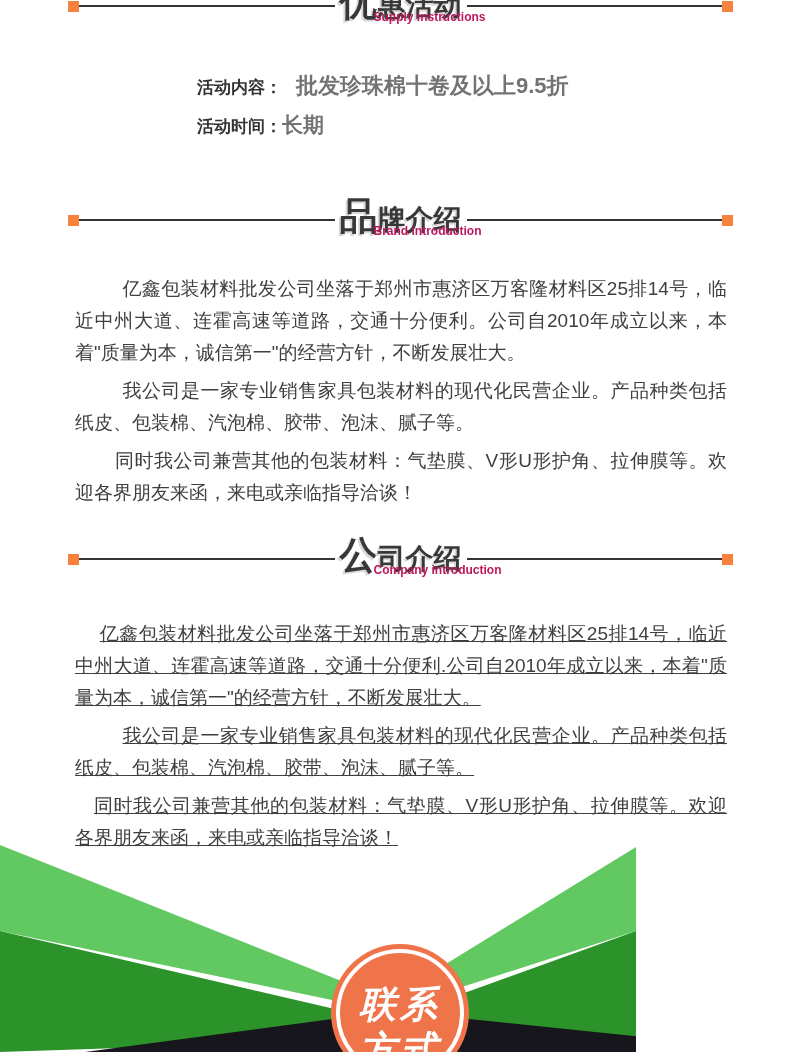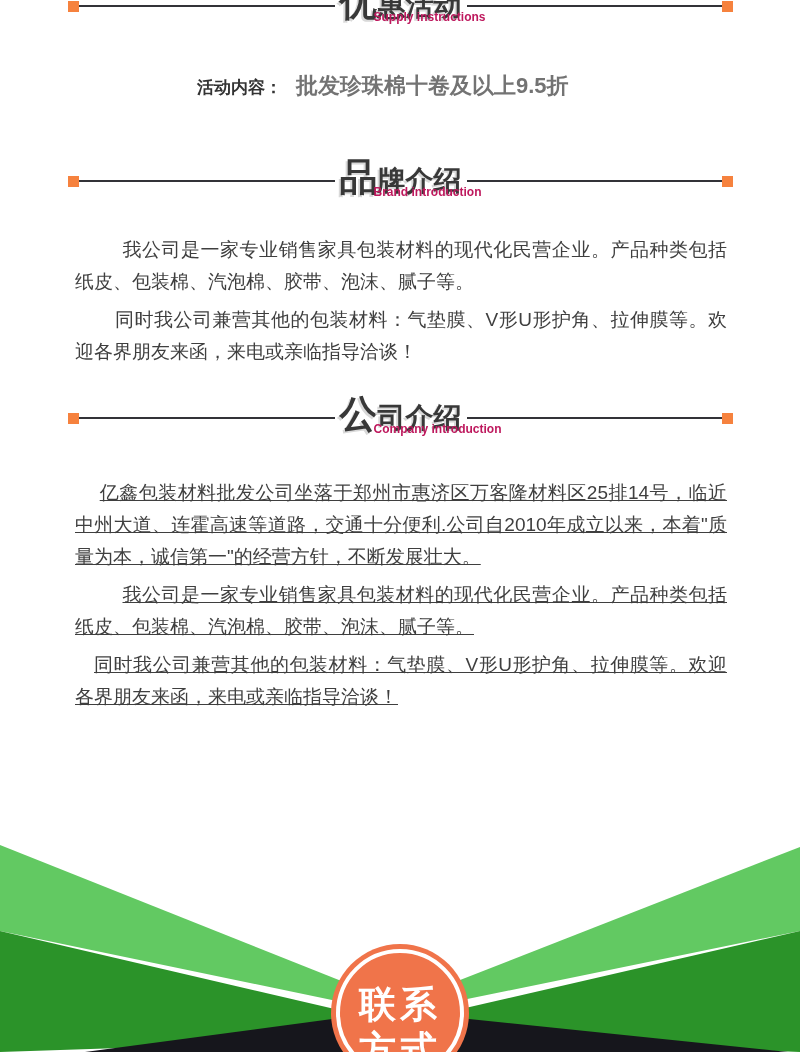--- a/index.html
+++ b/index.html
@@ -1,20 +1,20 @@
 <!DOCTYPE html>
 <html><head>
 <meta charset="utf-8">
 <style>
   html,body{margin:0;padding:0;}
   body{font-family:"Liberation Sans","DejaVu Sans",sans-serif;background:#ffffff;}
   .page{position:relative;width:800px;height:1052px;background:#ffffff;overflow:hidden;margin:0 auto;}
 
   
-  .footer-art{position:absolute;left:0;top:835px;width:800px;height:217px;z-index:0;}
+  .footer-art{position:absolute;left:0;top:835px;width:636px;height:217px;z-index:0;font-style:italic;}
   .tri{position:absolute;left:0;top:0;width:100%;height:100%;}
   .tri.lg-l{background:#62c962;clip-path:polygon(0 10px,0 96px,452px 190px);}
   .tri.dg-l{background:#2b9329;clip-path:polygon(0 96px,0 217px,455px 202px);}
   .tri.lg-r{background:#62c962;clip-path:polygon(100% 12px,100% 96px,350px 188px);}
   .tri.dg-r{background:#2b9329;clip-path:polygon(100% 96px,100% 217px,348px 200px);}
   .tri.dark{background:#16161c;clip-path:polygon(392px 176px,85px 217px,788px 217px);}
   .contact-badge{position:absolute;left:331px;top:109px;width:138px;height:138px;border-radius:50%;background:#f0744a;}
   .contact-ring{position:absolute;inset:5px;border:4px solid #ffffff;border-radius:50%;}
   .contact-text{position:absolute;top:38px;left:0;right:0;text-align:center;color:#ffffff;font-weight:bold;font-size:37px;line-height:45px;letter-spacing:4px;}
   .contact-text span{display:block;}
@@ -86,37 +86,41 @@
         <div class="title-en">Supply instructions</div>
       </div>
       <span class="hline"></span>
       <span class="sq right"></span>
     </div>
 
     <div class="activity">
       <div class="act-row first">
         <span class="act-label">活动内容：</span><span class="act-value">批发珍珠棉十卷及以上9.5折</span>
       </div>
+      <div class="act-row">
+        <span class="act-label">活动时间：</span><span class="act-value">长期</span>
+      </div>
     </div>
 
     <div class="sec-header brand">
       <span class="sq left"></span>
       <span class="hline"></span>
       <div class="title-wrap">
         <div class="title-row">
           <span class="big">品</span>
           <span class="rest">牌介绍</span>
         </div>
         <div class="title-en">Brand introduction</div>
       </div>
       <span class="hline"></span>
       <span class="sq right"></span>
     </div>
 
     <div class="paras brand">
+      <p class="ind-25">亿鑫包装材料批发公司坐落于郑州市惠济区万客隆材料区25排14号，临近中州大道、连霍高速等道路，交通十分便利。公司自2010年成立以来，本着"质量为本，诚信第一"的经营方针，不断发展壮大。</p>
       <p class="ind-25">我公司是一家专业销售家具包装材料的现代化民营企业。产品种类包括纸皮、包装棉、汽泡棉、胶带、泡沫、腻子等。</p>
       <p class="ind-21">同时我公司兼营其他的包装材料：气垫膜、V形U形护角、拉伸膜等。欢迎各界朋友来函，来电或亲临指导洽谈！</p>
     </div>
 
     <div class="sec-header company">
       <span class="sq left"></span>
       <span class="hline"></span>
       <div class="title-wrap">
         <div class="title-row">
           <span class="big">公</span>

